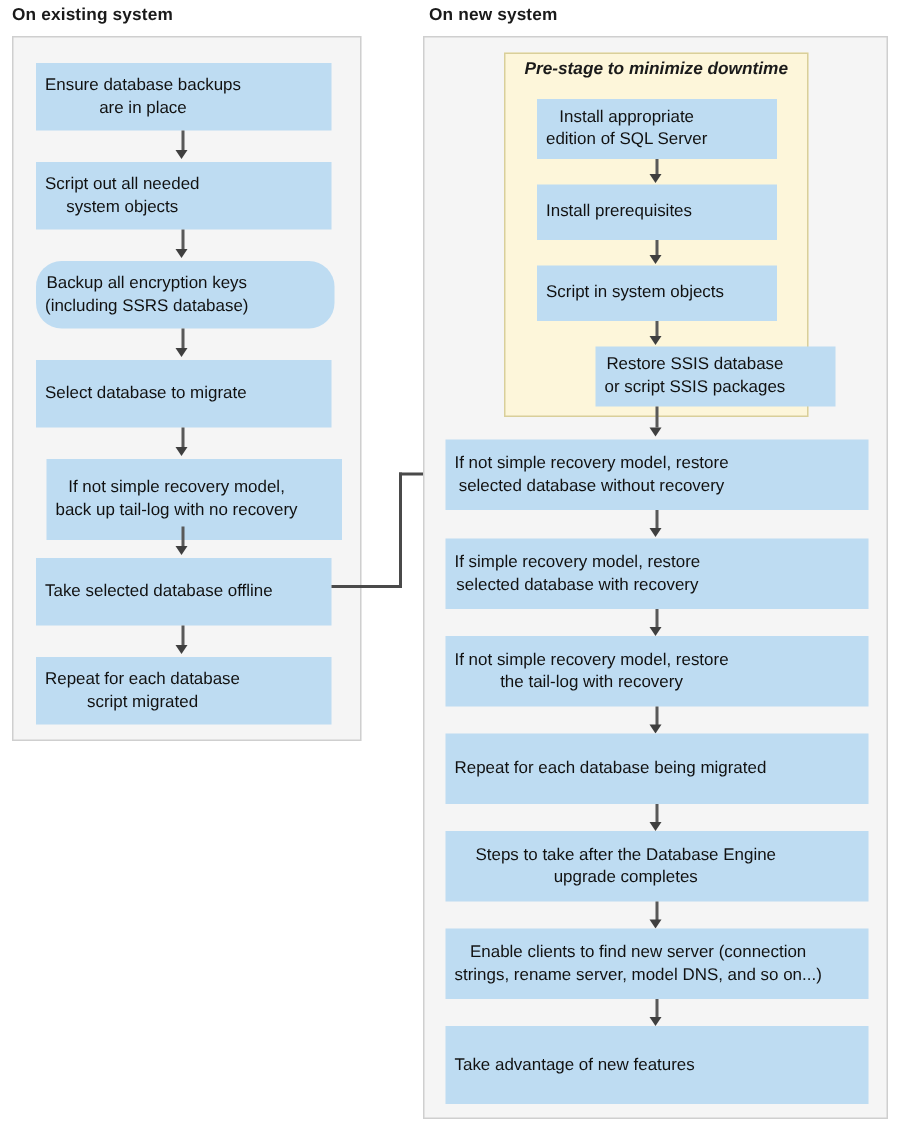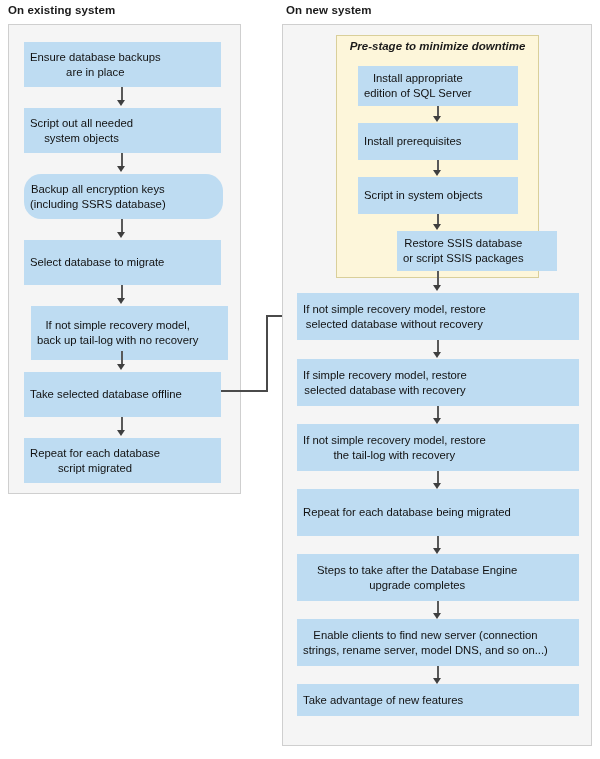--- a/index.html
+++ b/index.html
@@ -271,19 +271,19 @@
 
   <div class="node" style="left:297px; top:619px; width:282px; height:47px;">
     <div>
       <span>Enable clients to find new server (connection</span>
       <span>strings, rename server, model DNS, and so on...)</span>
     </div>
   </div>
   <div class="arrow-v" style="left:437px; top:666px; height:13px;"></div>
   <div class="arrow-head-down" style="left:433.3px; top:678px;"></div>
 
-  <div class="node" style="left:297px; top:684px; width:282px; height:32px;">
+  <div class="node" style="left:297px; top:684px; width:282px; height:52px;">
     <div>
       <span>Take advantage of new features</span>
     </div>
   </div>
 
 </div>
 
 </body></html>

